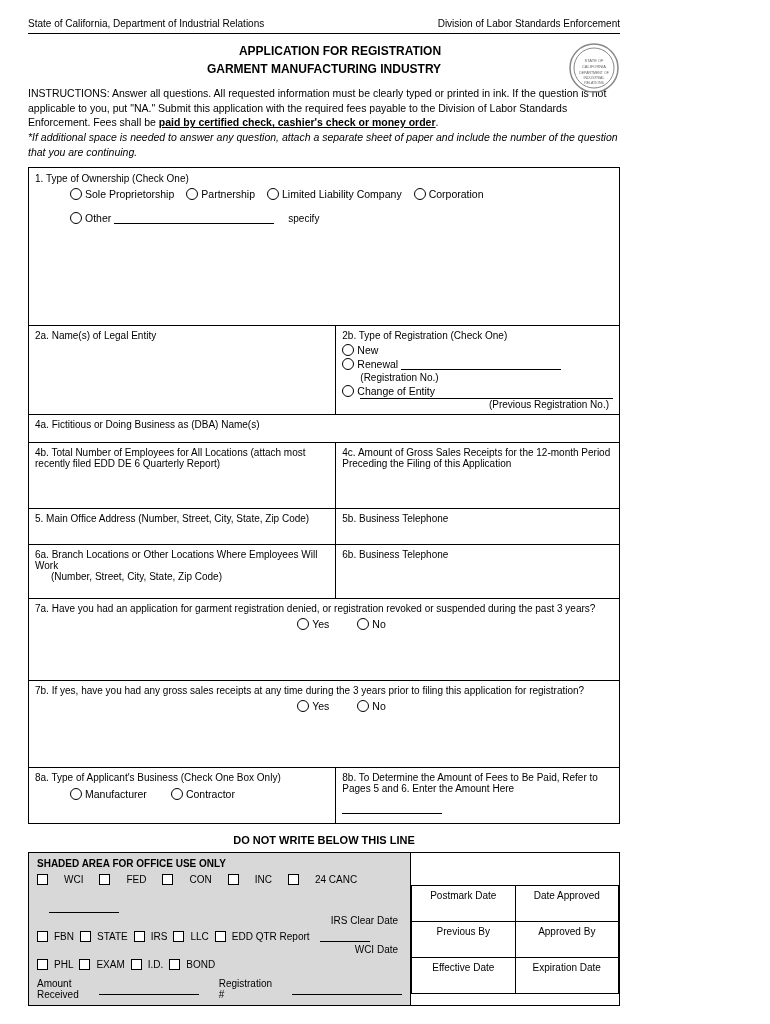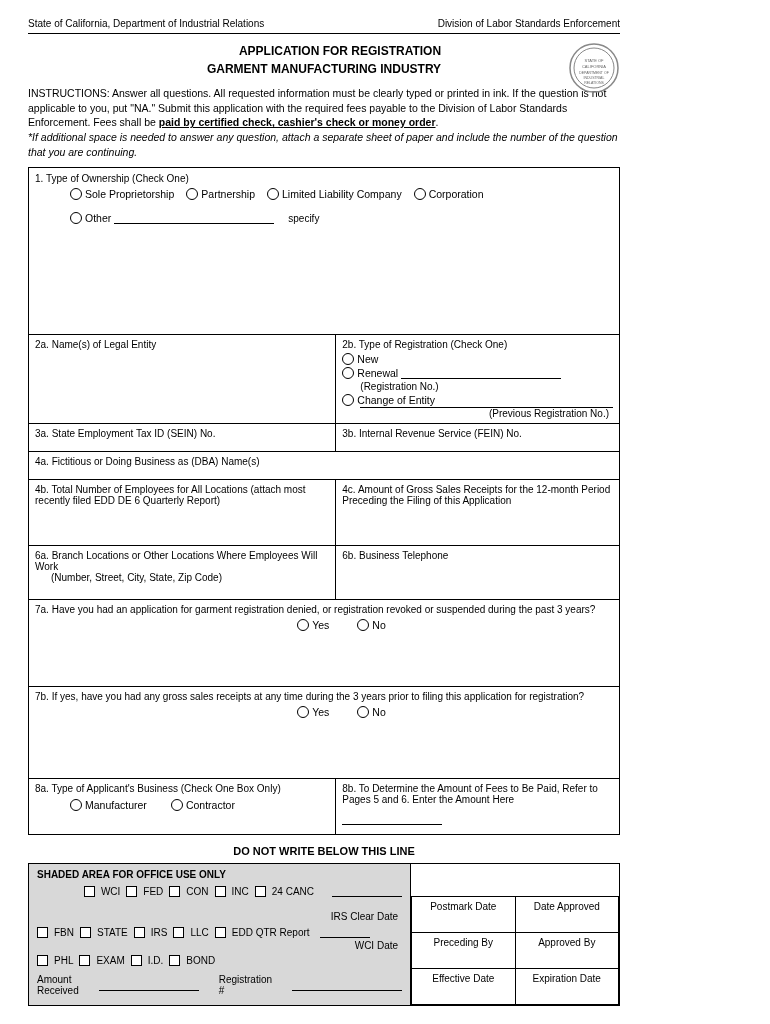--- a/index.html
+++ b/index.html
@@ -245,44 +245,44 @@
           <div class="radio-item" style="margin-top:2px;">
             <span class="radio-circle"></span>
             <span>Change of Entity</span>
           </div>
           <div style="font-size:10px; padding-left:0; margin-left:18px; margin-top:1px; border-bottom: 1px solid #000; min-width:180px;"></div>
           <div style="font-size:10px; text-align:right; padding-right:4px;">(Previous Registration No.)</div>
         </div>
       </td>
     </tr>
 
-    <tr>
-      <td class="small-cell">
-        <div class="section-label">3a. State Employment Tax ID (SEIN) No.</div>
-      </td>
-      <td class="small-cell">
-        <div class="section-label">3b. Internal Revenue Service (FEIN) No.</div>
-      </td>
-    </tr>
 
     <tr>
       <td colspan="2" class="small-cell">
         <div class="section-label">4a. Fictitious or Doing Business as (DBA) Name(s)</div>
       </td>
     </tr>
 
     <tr>
       <td style="height:66px; width:52%;">
         <div class="section-label">4b. Total Number of Employees for All Locations (attach most recently filed EDD DE 6 Quarterly Report)</div>
       </td>
       <td style="width:48%;">
         <div class="section-label">4c. Amount of Gross Sales Receipts for the 12-month Period Preceding the Filing of this Application</div>
       </td>
     </tr>
 
+    <tr>
+      <td class="medium-cell" style="width:52%;">
+        <div class="section-label">5.  Main Office Address (Number, Street, City, State, Zip Code)</div>
+      </td>
+      <td class="medium-cell" style="width:48%;">
+        <div class="section-label">5b. Business Telephone</div>
+      </td>
+    </tr>
 
     <tr>
       <td style="height:54px; width:52%;">
         <div class="section-label">6a. Branch Locations or Other Locations Where Employees Will Work<br><span style="padding-left:16px;">(Number, Street, City, State, Zip Code)</span></div>
       </td>
       <td style="width:48%;">
         <div class="section-label">6b. Business Telephone</div>
       </td>
     </tr>
 
@@ -344,21 +344,21 @@
 
   <div class="do-not-write">DO NOT WRITE BELOW THIS LINE</div>
 
   <table class="office-section">
     <tbody>
         <tr>
 
       <td class="shaded" style="width:62%; vertical-align:top; padding:5px 8px;">
         <div style="font-weight:bold; font-size:10px; margin-bottom:5px;">SHADED AREA FOR OFFICE USE ONLY</div>
 
-        <div style="display:flex; align-items:center; gap:6px; margin-bottom:16px; flex-wrap:wrap;justify-content:flex-end;">
+        <div style="display:flex; align-items:center; gap:16px; margin-bottom:4px; flex-wrap:wrap;">
           <span class="checkbox-sq"></span>
           <span>WCI</span>
           <span class="checkbox-sq"></span>
           <span>FED</span>
           <span class="checkbox-sq"></span>
           <span>CON</span>
           <span class="checkbox-sq"></span>
           <span>INC</span>
           <span class="checkbox-sq"></span>
           <span>24 CANC</span>
@@ -406,21 +406,21 @@
                 <tr>
             <td style="border:1px solid #000; padding:4px 6px; width:50%; height:36px; text-align:center;">
               <span>Postmark Date</span>
             </td>
             <td style="border:1px solid #000; padding:4px 6px; width:50%; text-align:center;">
               <span>Date Approved</span>
             </td>
           </tr>
           <tr>
             <td style="border:1px solid #000; padding:4px 6px; height:36px; text-align:center;">
-              <span>Preceding By</span>
+              <span>Previous By</span>
             </td>
             <td style="border:1px solid #000; padding:4px 6px; text-align:center;">
               <span>Approved By</span>
             </td>
           </tr>
           <tr>
             <td style="border:1px solid #000; padding:4px 6px; height:36px; text-align:center;">
               <span>Effective Date</span>
             </td>
             <td style="border:1px solid #000; padding:4px 6px; text-align:center;">

